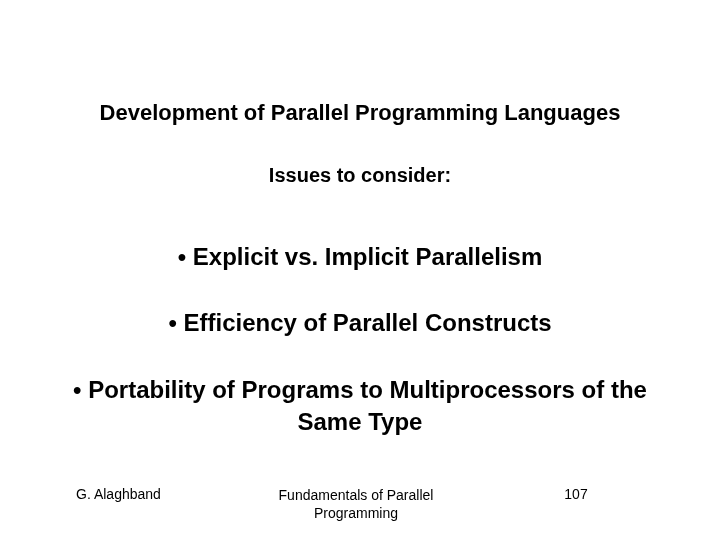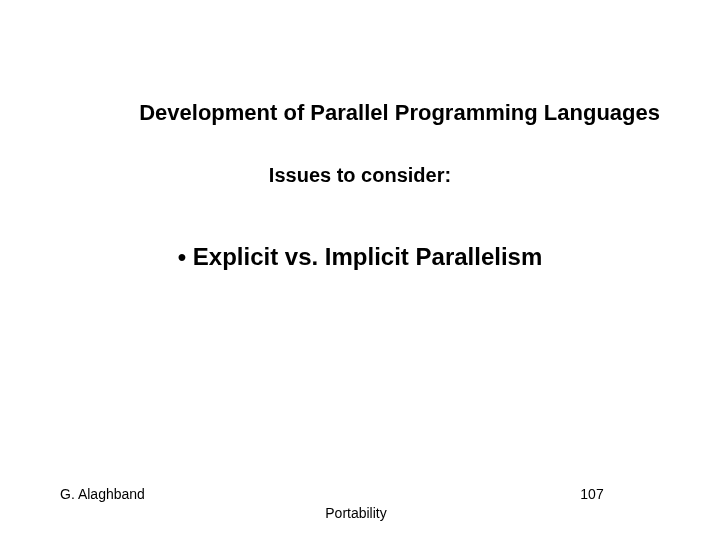--- a/index.html
+++ b/index.html
@@ -6,42 +6,42 @@
   html, body { width: 720px; height: 540px; background: #fff; font-family: Arial, Helvetica, sans-serif; color: #000; }
   .slide {
     width: 720px;
     height: 540px;
     position: relative;
     padding: 100px 60px 0 60px;
   }
   .title {
     font-size: 22px;
     font-weight: bold;
-    text-align: right;
+    text-align: center;
     margin-bottom: 38px;
   }
   .subtitle {
     font-size: 20px;
     font-weight: bold;
     text-align: center;
     margin-bottom: 54px;
   }
   .bullet {
     font-size: 24px;
     font-weight: bold;
     text-align: center;
     margin-bottom: 34px;
     line-height: 1.35;
   }
   .footer {
     position: absolute;
     bottom: 18px;
     left: 0;
     width: 712px;
-    padding: 0 60px;
+    padding: 0 76px;
     display: flex;
     justify-content: space-between;
     align-items: flex-start;
     font-size: 14px;
     font-weight: normal;
   }
   .footer-center {
     text-align: center;
     flex: 0 0 auto;
     line-height: 1.3;
@@ -54,23 +54,25 @@
 </head>
 <body>
 
 <div class="slide">
 
   <div class="title">Development of Parallel Programming Languages</div>
 
   <div class="subtitle">Issues to consider:</div>
 
   <div class="bullet">• Explicit vs. Implicit Parallelism</div>
+  <div class="bullet">• Efficiency of Parallel Constructs</div>
+  <div class="bullet">• Portability of Programs to Multiprocessors of the Same Type</div>
 
   <div class="footer">
     <div class="footer-left">G. Alaghband</div>
     <div class="footer-center">
-      <br>
-      <span>Portability</span>
+      <span>Fundamentals of Parallel</span><br>
+      <span>Programming</span>
     </div>
     <div class="footer-right">107</div>
   </div>
 
 </div>
 
 </body></html>

